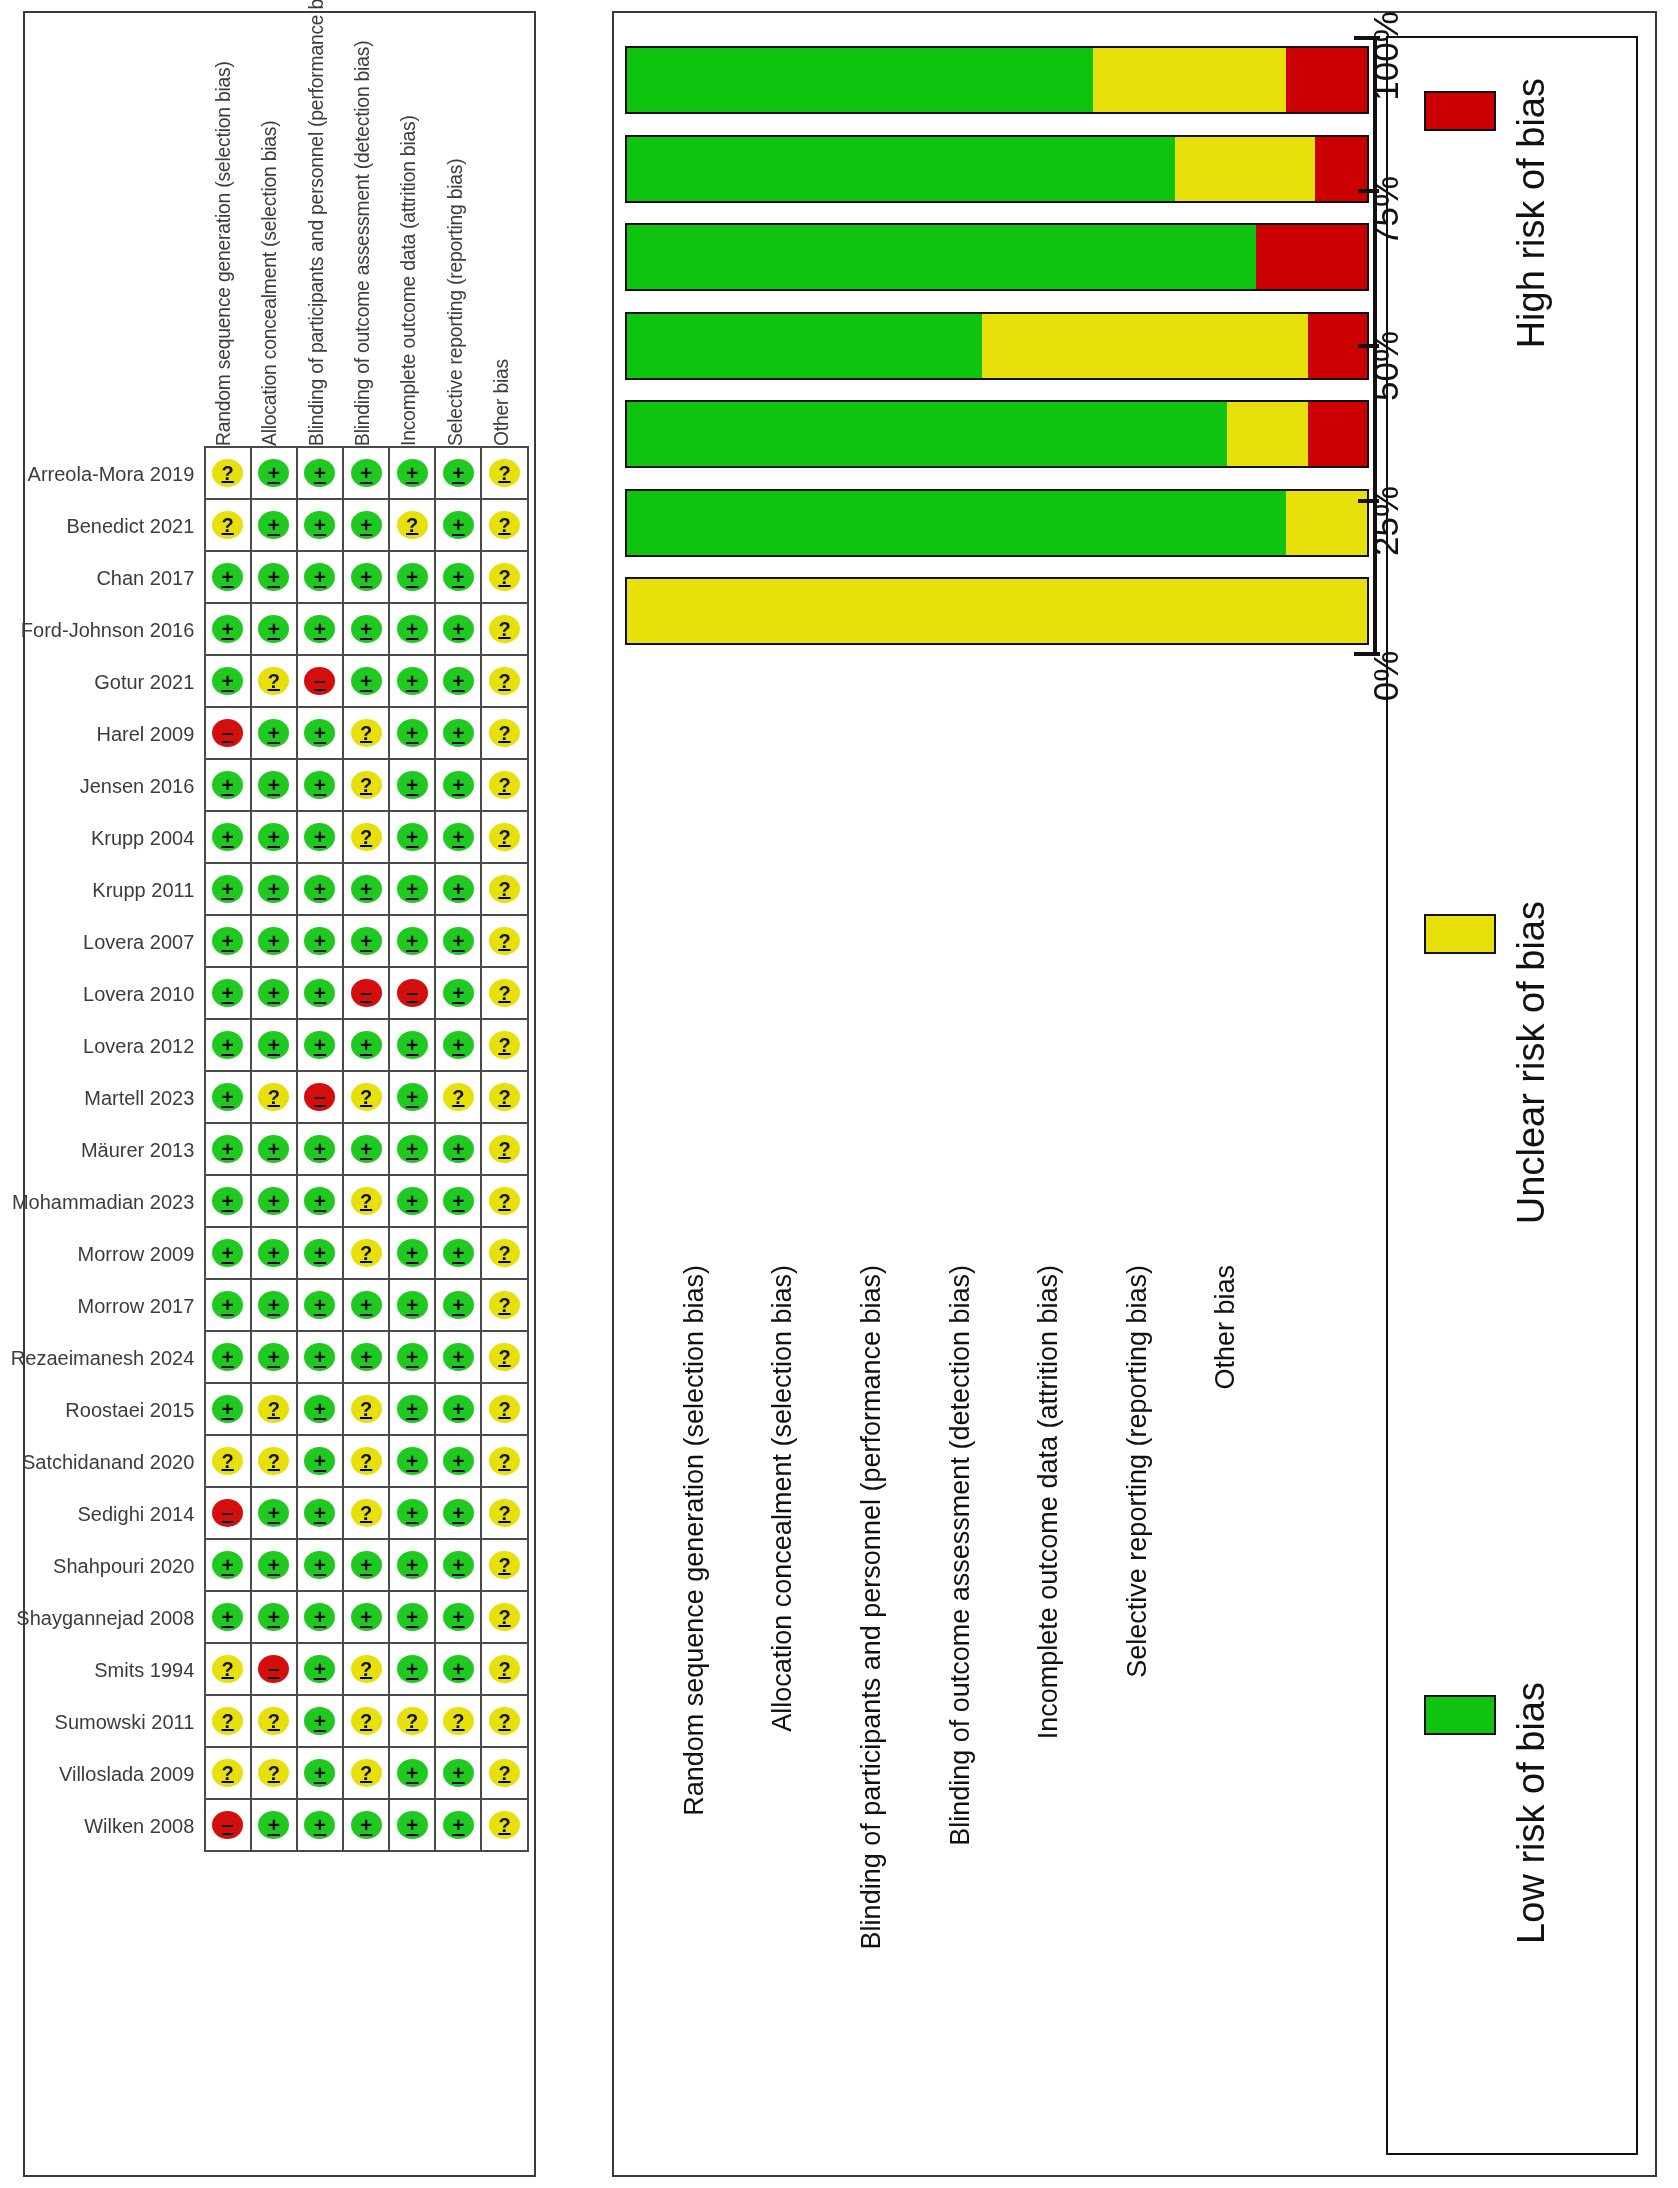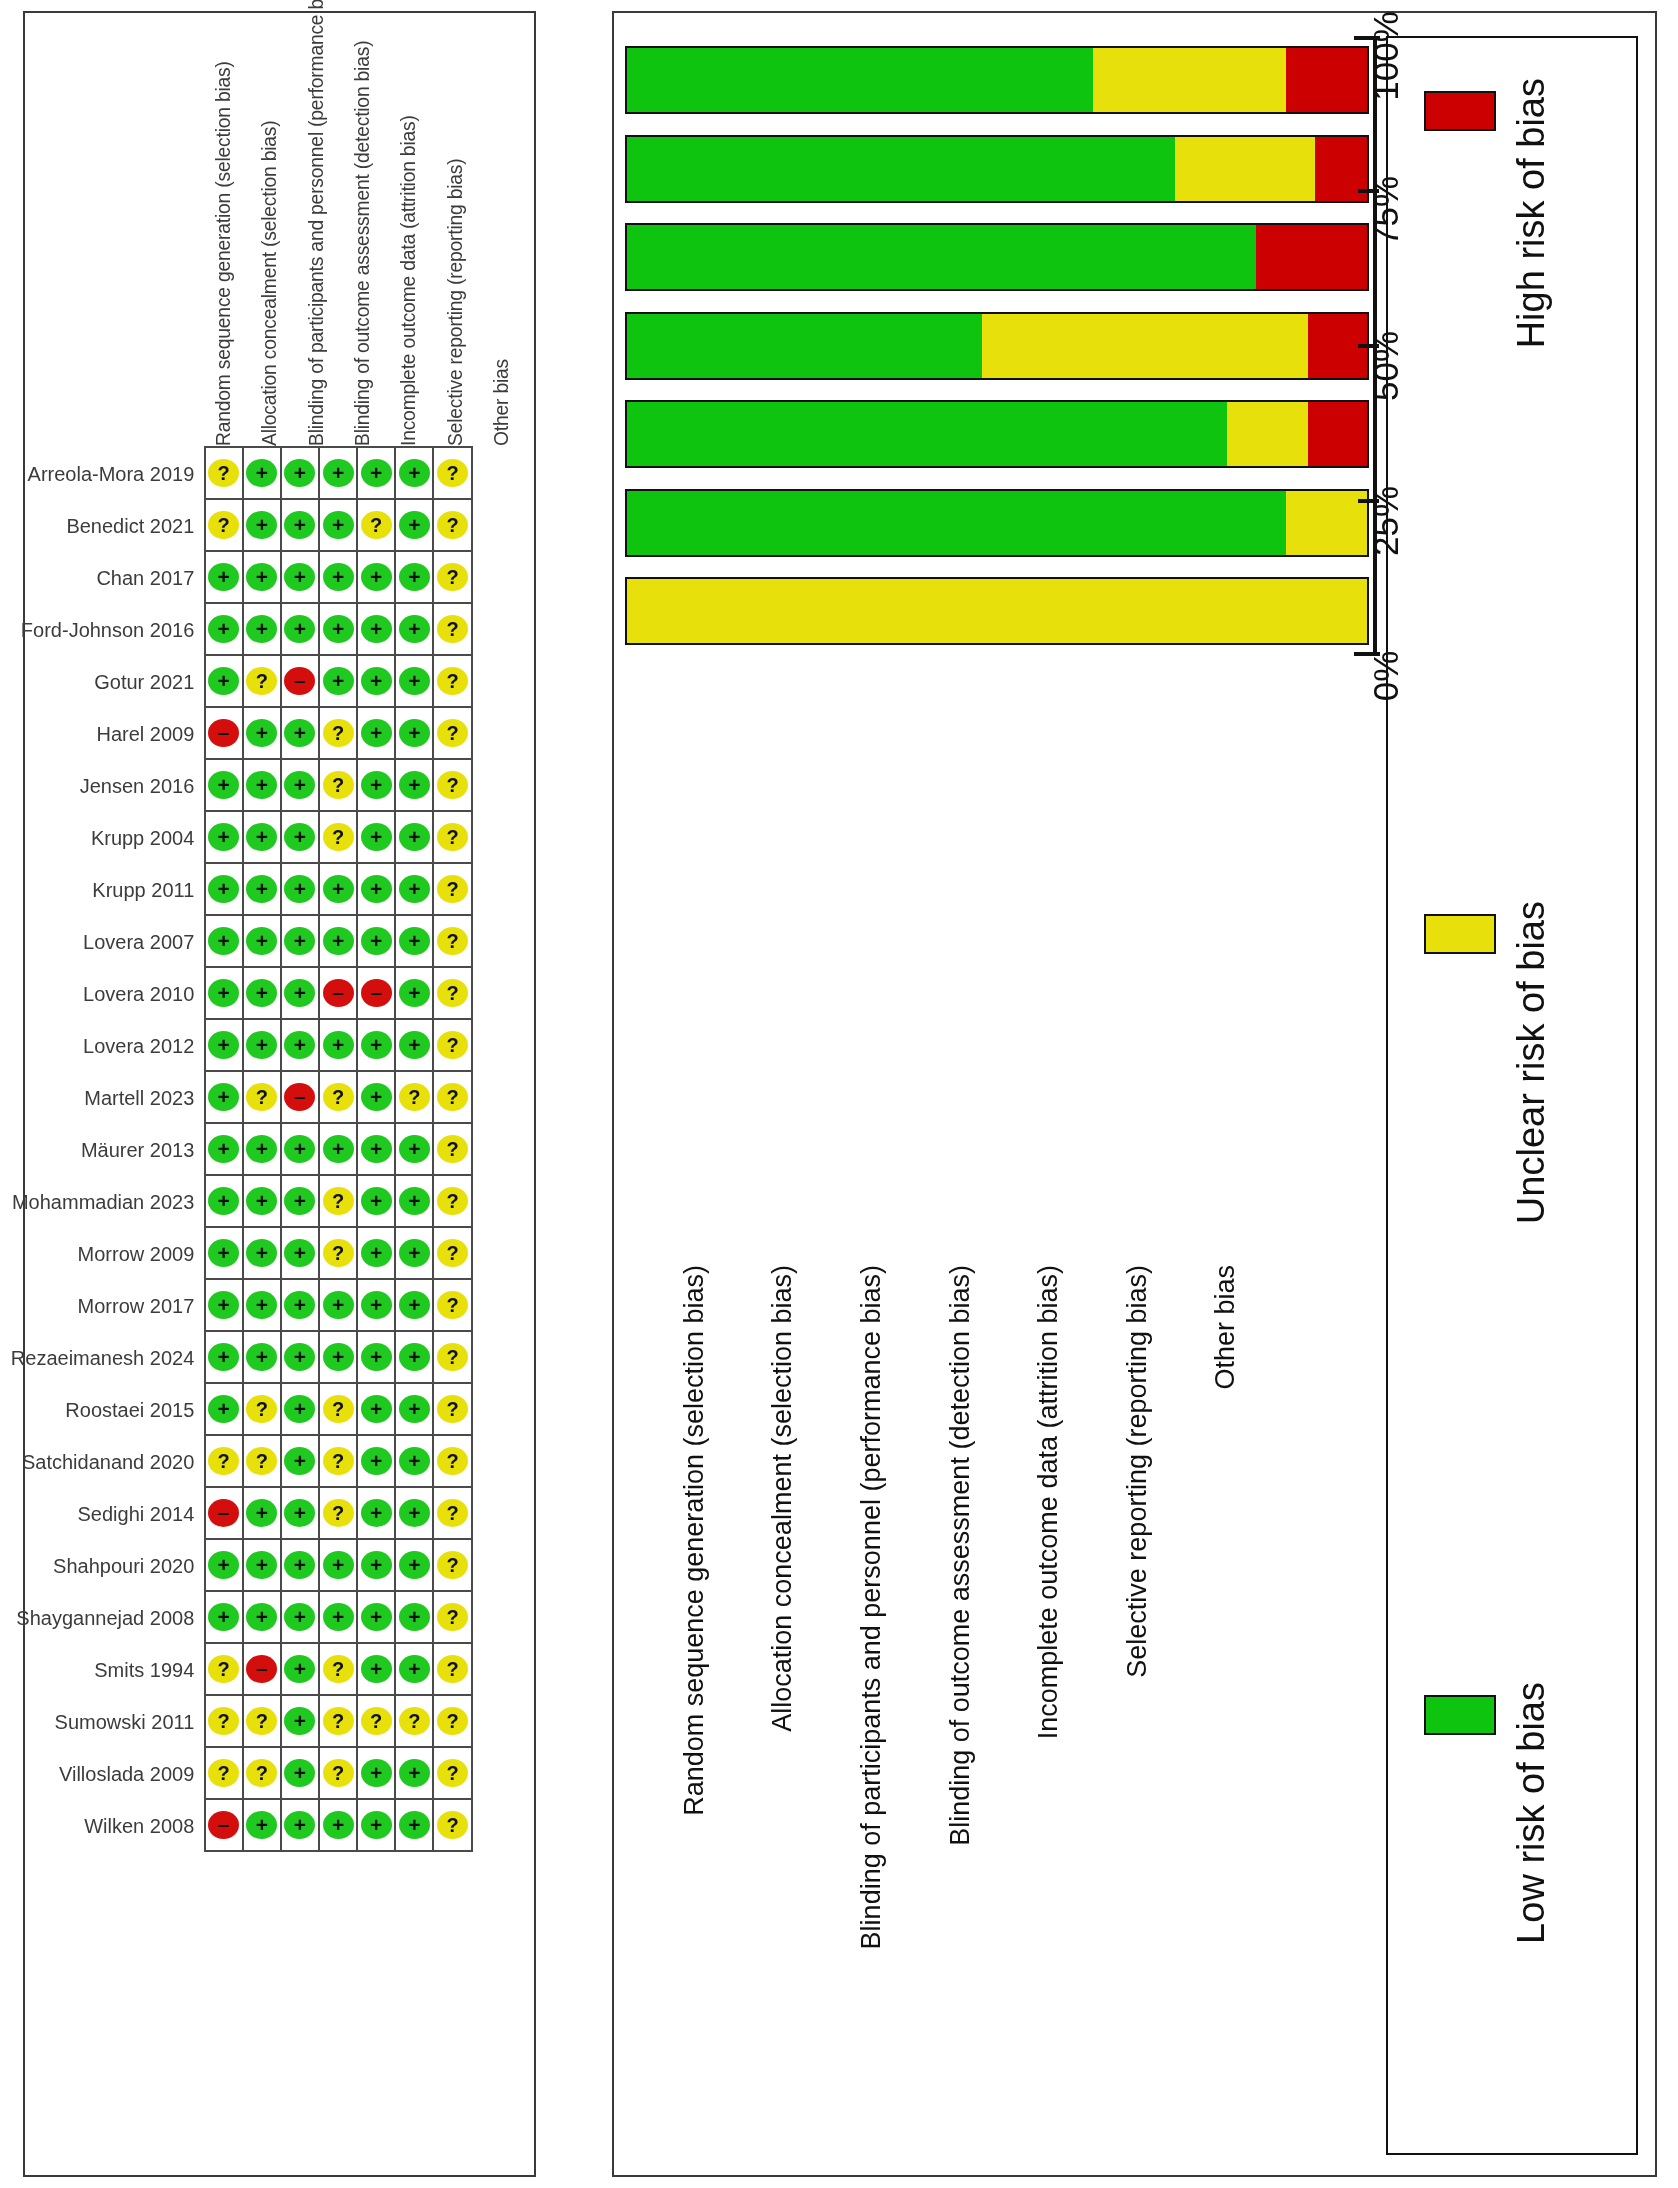--- a/index.html
+++ b/index.html
@@ -37,23 +37,24 @@
     transform: rotate(-90deg);
     font-size: 19.3px;
     color: #3c3c3c;
     white-space: nowrap;
     letter-spacing: -0.2px;
   }
 
   #grid {
     position: absolute;
     left: 179px; top: 433px;
-    width: 269px;
+    width: 325px;
     border-left: 2.4px solid #4a4a4a;
     border-top: 2.4px solid #4a4a4a;
+    text-decoration: underline;
   }
   .grid-row {
     display: flex;
     height: 52px;
     position: relative;
   }
   .row-label {
     position: absolute;
     right: 100%;
     top: 0;

